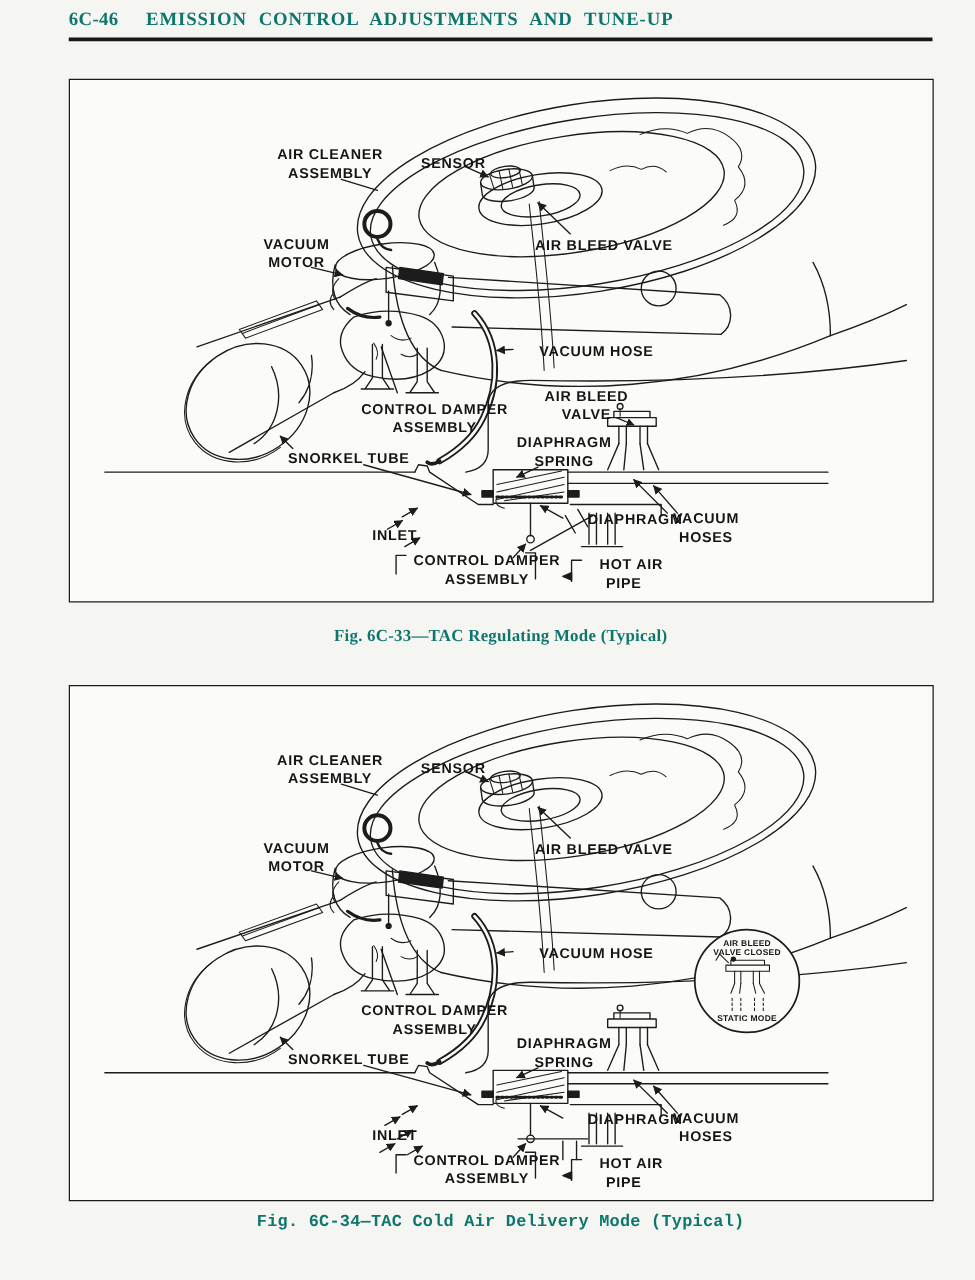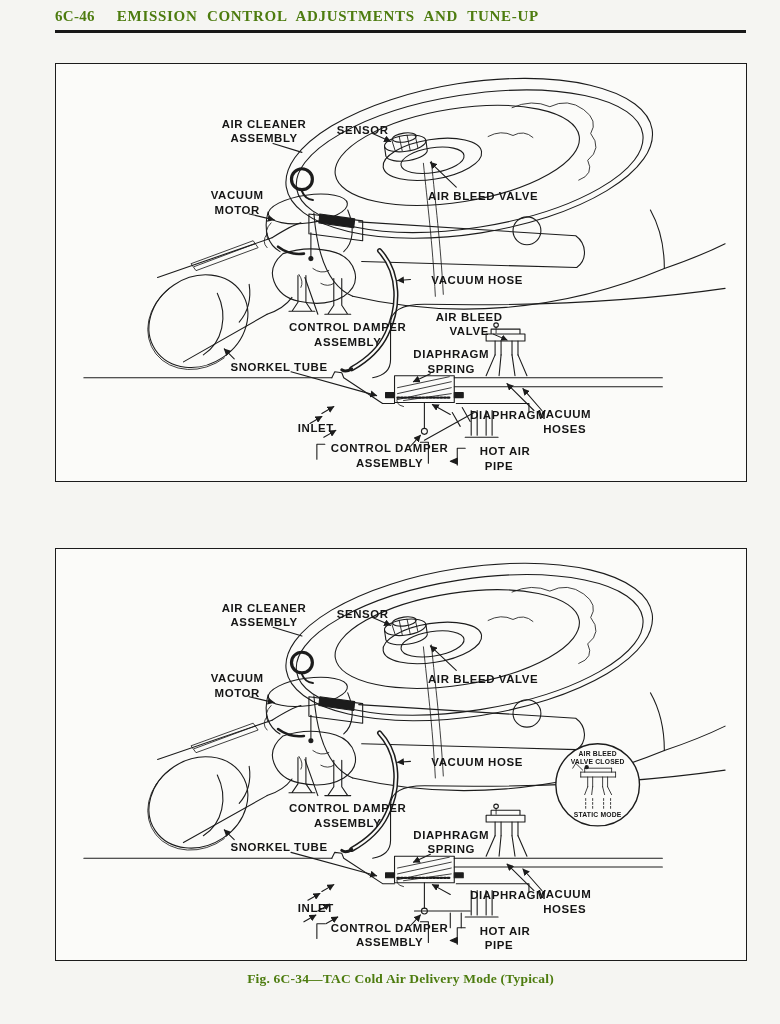--- a/index.html
+++ b/index.html
@@ -1,31 +1,31 @@
 <!DOCTYPE html>
 <html><head>
 <meta charset="utf-8">
 <style>
   html,body{margin:0;padding:0;}
   .page{
     position:relative;width:780px;height:1024px;
     background:#f5f5f2;overflow:hidden;
-    font-family:"Liberation Serif",serif;color:#4d7c0f;
+    font-family:"Liberation Serif",serif;color:#0f766e;
   }
   .hdr{position:absolute;left:55px;top:7px;white-space:nowrap;}
   .hdr .num{font-weight:bold;font-size:15px;letter-spacing:.3px;}
   .hdr .ttl{font-weight:bold;font-size:15px;letter-spacing:.7px;word-spacing:5px;margin-left:22px;}
   .rule{position:absolute;left:55px;top:30px;width:691px;height:3px;background:#181818;}
   .figframe{position:absolute;border:1.6px solid #1c1c1c;background:#fbfbf9;text-align:center;}
   .fig1{left:55px;top:63px;width:690px;height:417px;}
   .fig2{left:55px;top:548px;width:690px;height:411px;}
   .figframe svg{display:block;width:100%;height:100%;}
   .cap{position:absolute;left:55px;width:691px;text-align:center;
        font-weight:bold;font-size:13.5px;letter-spacing:.2px;}
-  .cap1{top:501px;} .cap2{top:971px;}
+  .cap1{top:501px;} .cap2{top:971px;font-family:Liberation Mono, monospace;}
   
   .art path,.art ellipse,.art circle,.art rect{stroke:#1c1c1c;fill:none;stroke-width:1.1;stroke-linecap:round;stroke-linejoin:round;}
   .thin{stroke-width:.85 !important;}
   .lbl{font-family:"Liberation Sans",sans-serif;font-size:11.5px;font-weight:600;
        letter-spacing:.6px;fill:#151515;stroke:none;}
   .lbl-s{font-family:"Liberation Sans",sans-serif;font-size:6.8px;font-weight:bold;
        letter-spacing:.2px;fill:#151515;stroke:none;}
 </style>
 </head>
 <body>
@@ -196,20 +196,21 @@
       <text class="lbl" x="433" y="358">DIAPHRAGM</text>
       <text class="lbl" text-anchor="middle" x="528" y="357">VACUUM</text>
       <text class="lbl" text-anchor="middle" x="528" y="372">HOSES</text>
       <text class="lbl" text-anchor="middle" x="278" y="371">INLET</text>
       <text class="lbl" text-anchor="middle" x="352" y="391">CONTROL DAMPER</text>
       <text class="lbl" text-anchor="middle" x="352" y="406">ASSEMBLY</text>
       <text class="lbl" text-anchor="middle" x="468" y="394">HOT AIR</text>
       <text class="lbl" text-anchor="middle" x="462" y="409">PIPE</text>
     </svg>
   </div>
+  <div class="cap cap1">Fig. 6C-33—TAC Regulating Mode (Typical)</div>
 
   <div class="figframe fig2">
     <svg viewBox="17 0 693 420" preserveAspectRatio="none">
       <use href="#machine"></use>
       <g class="art">
 
         <g>
           <path d="M 377,370 H 433 M 413,372 V 387 M 424,372 V 387"></path>
         </g>
 

